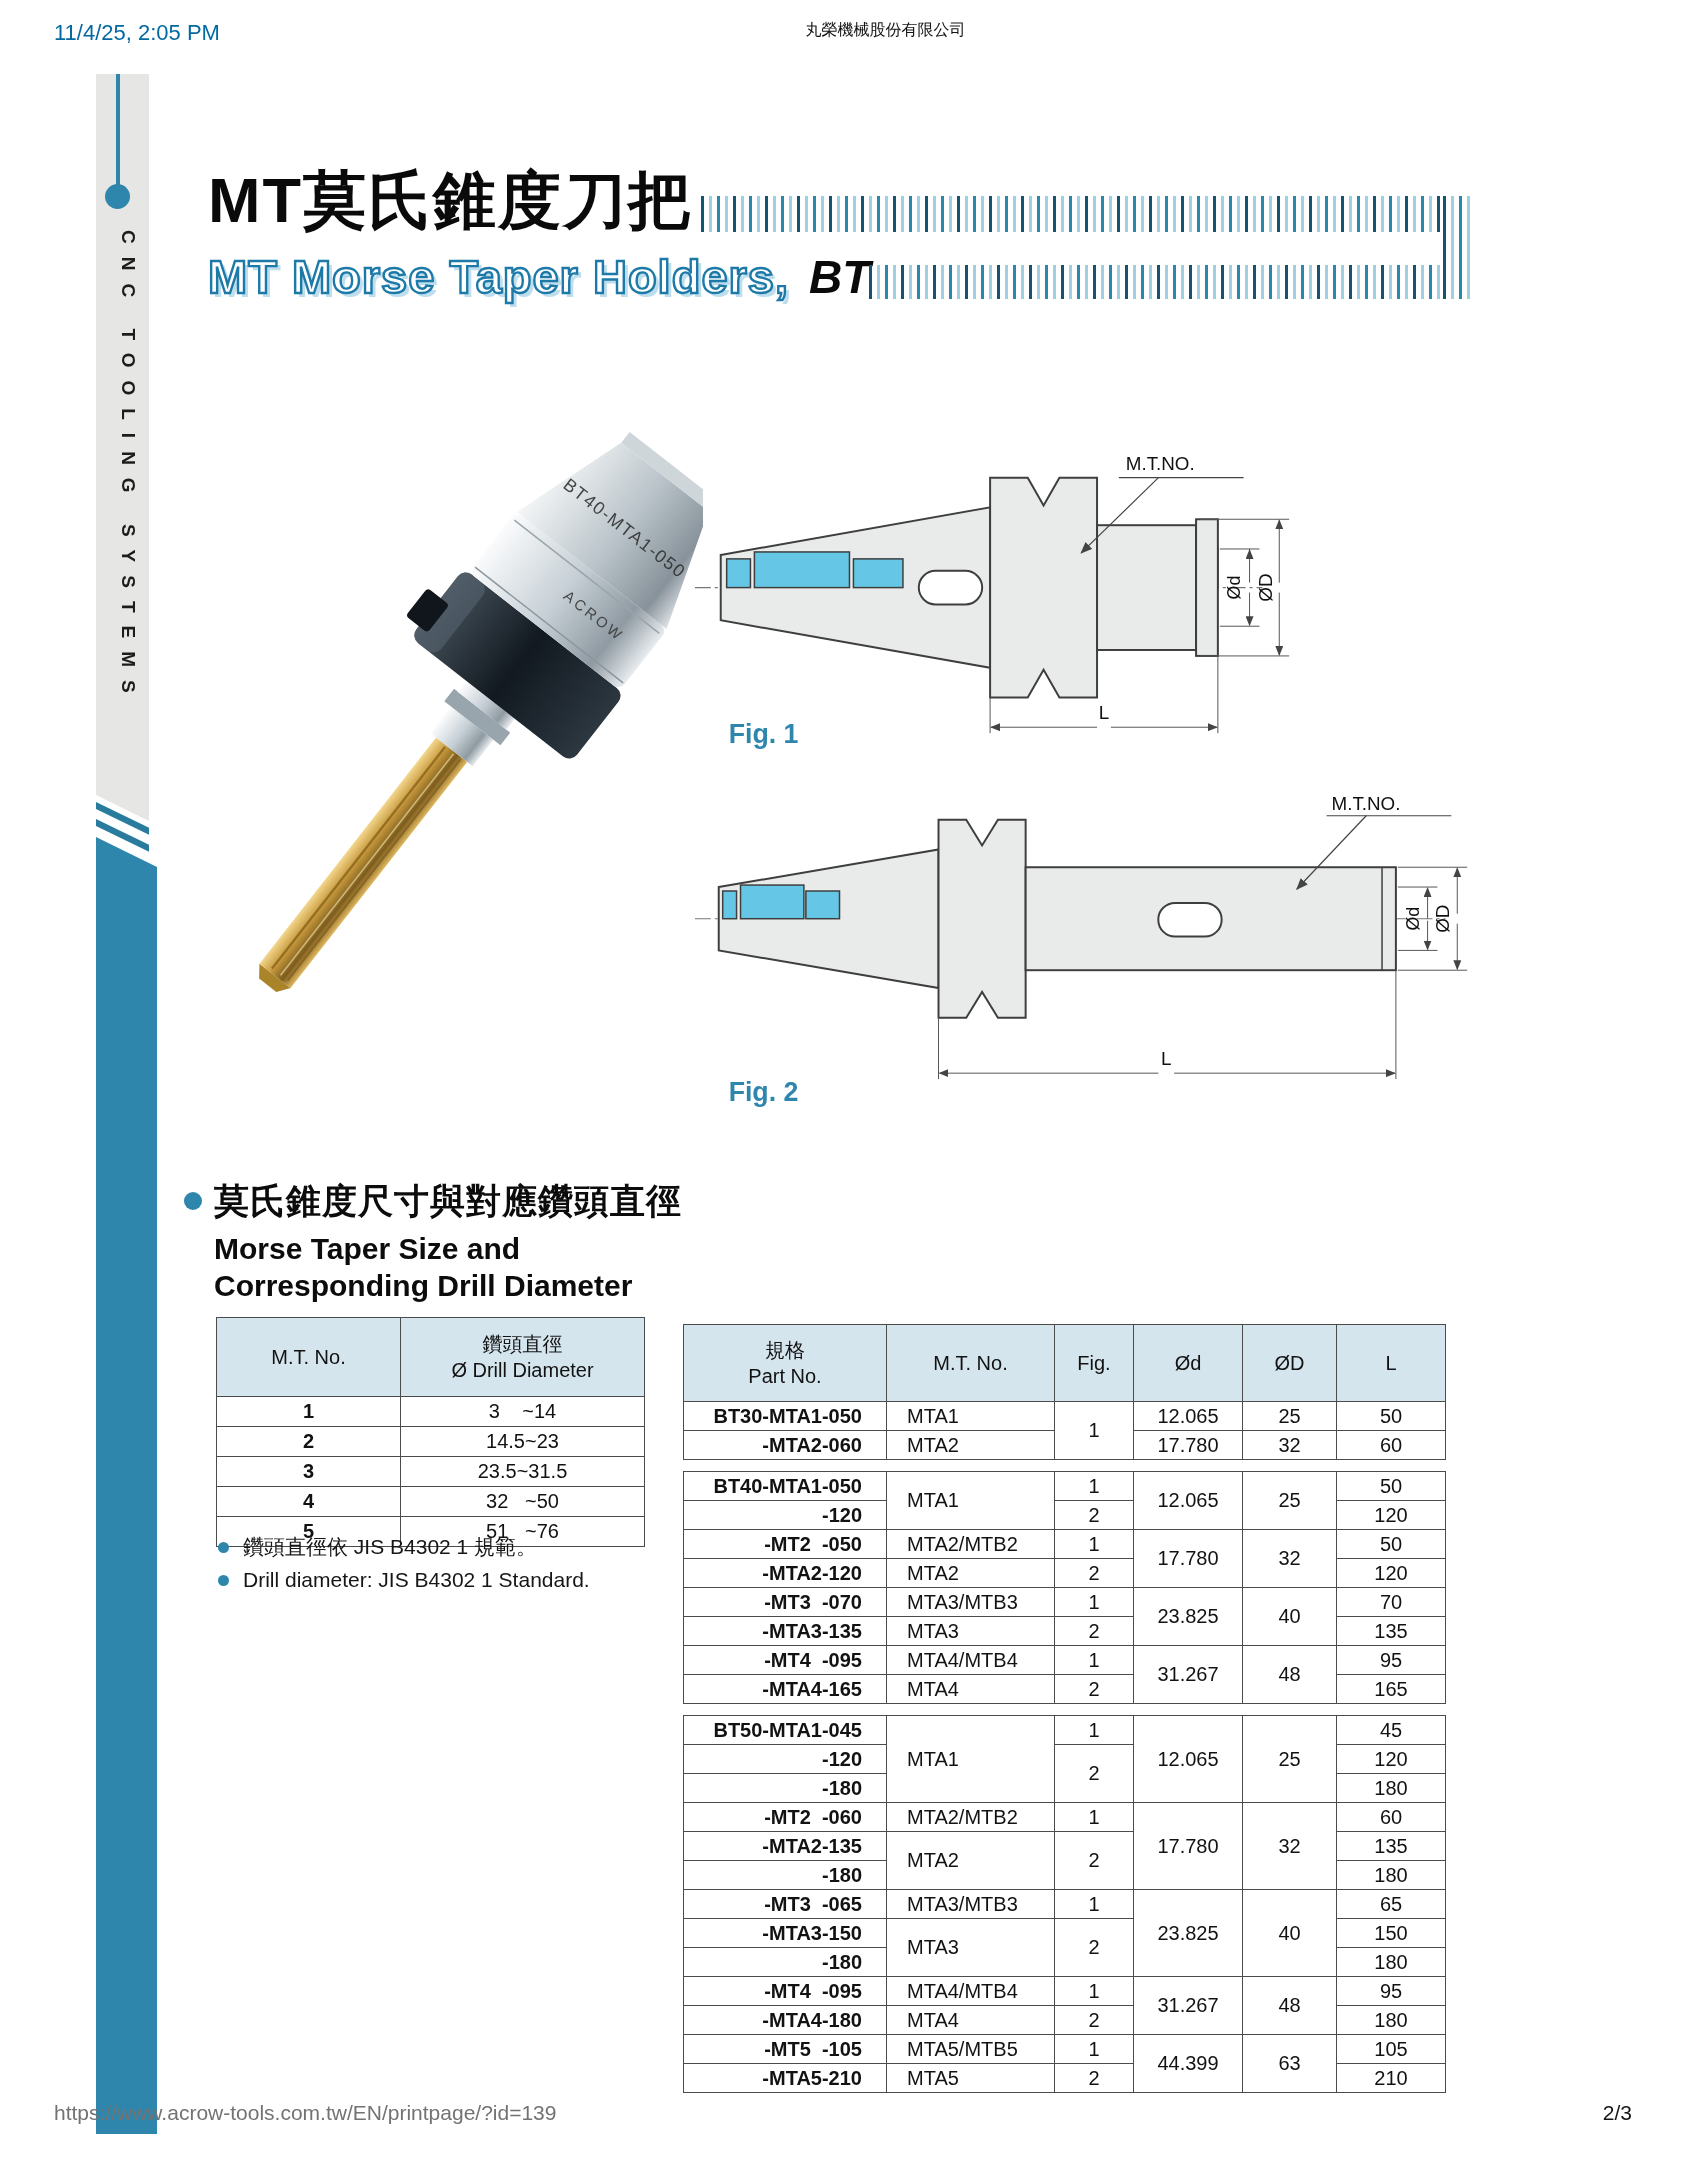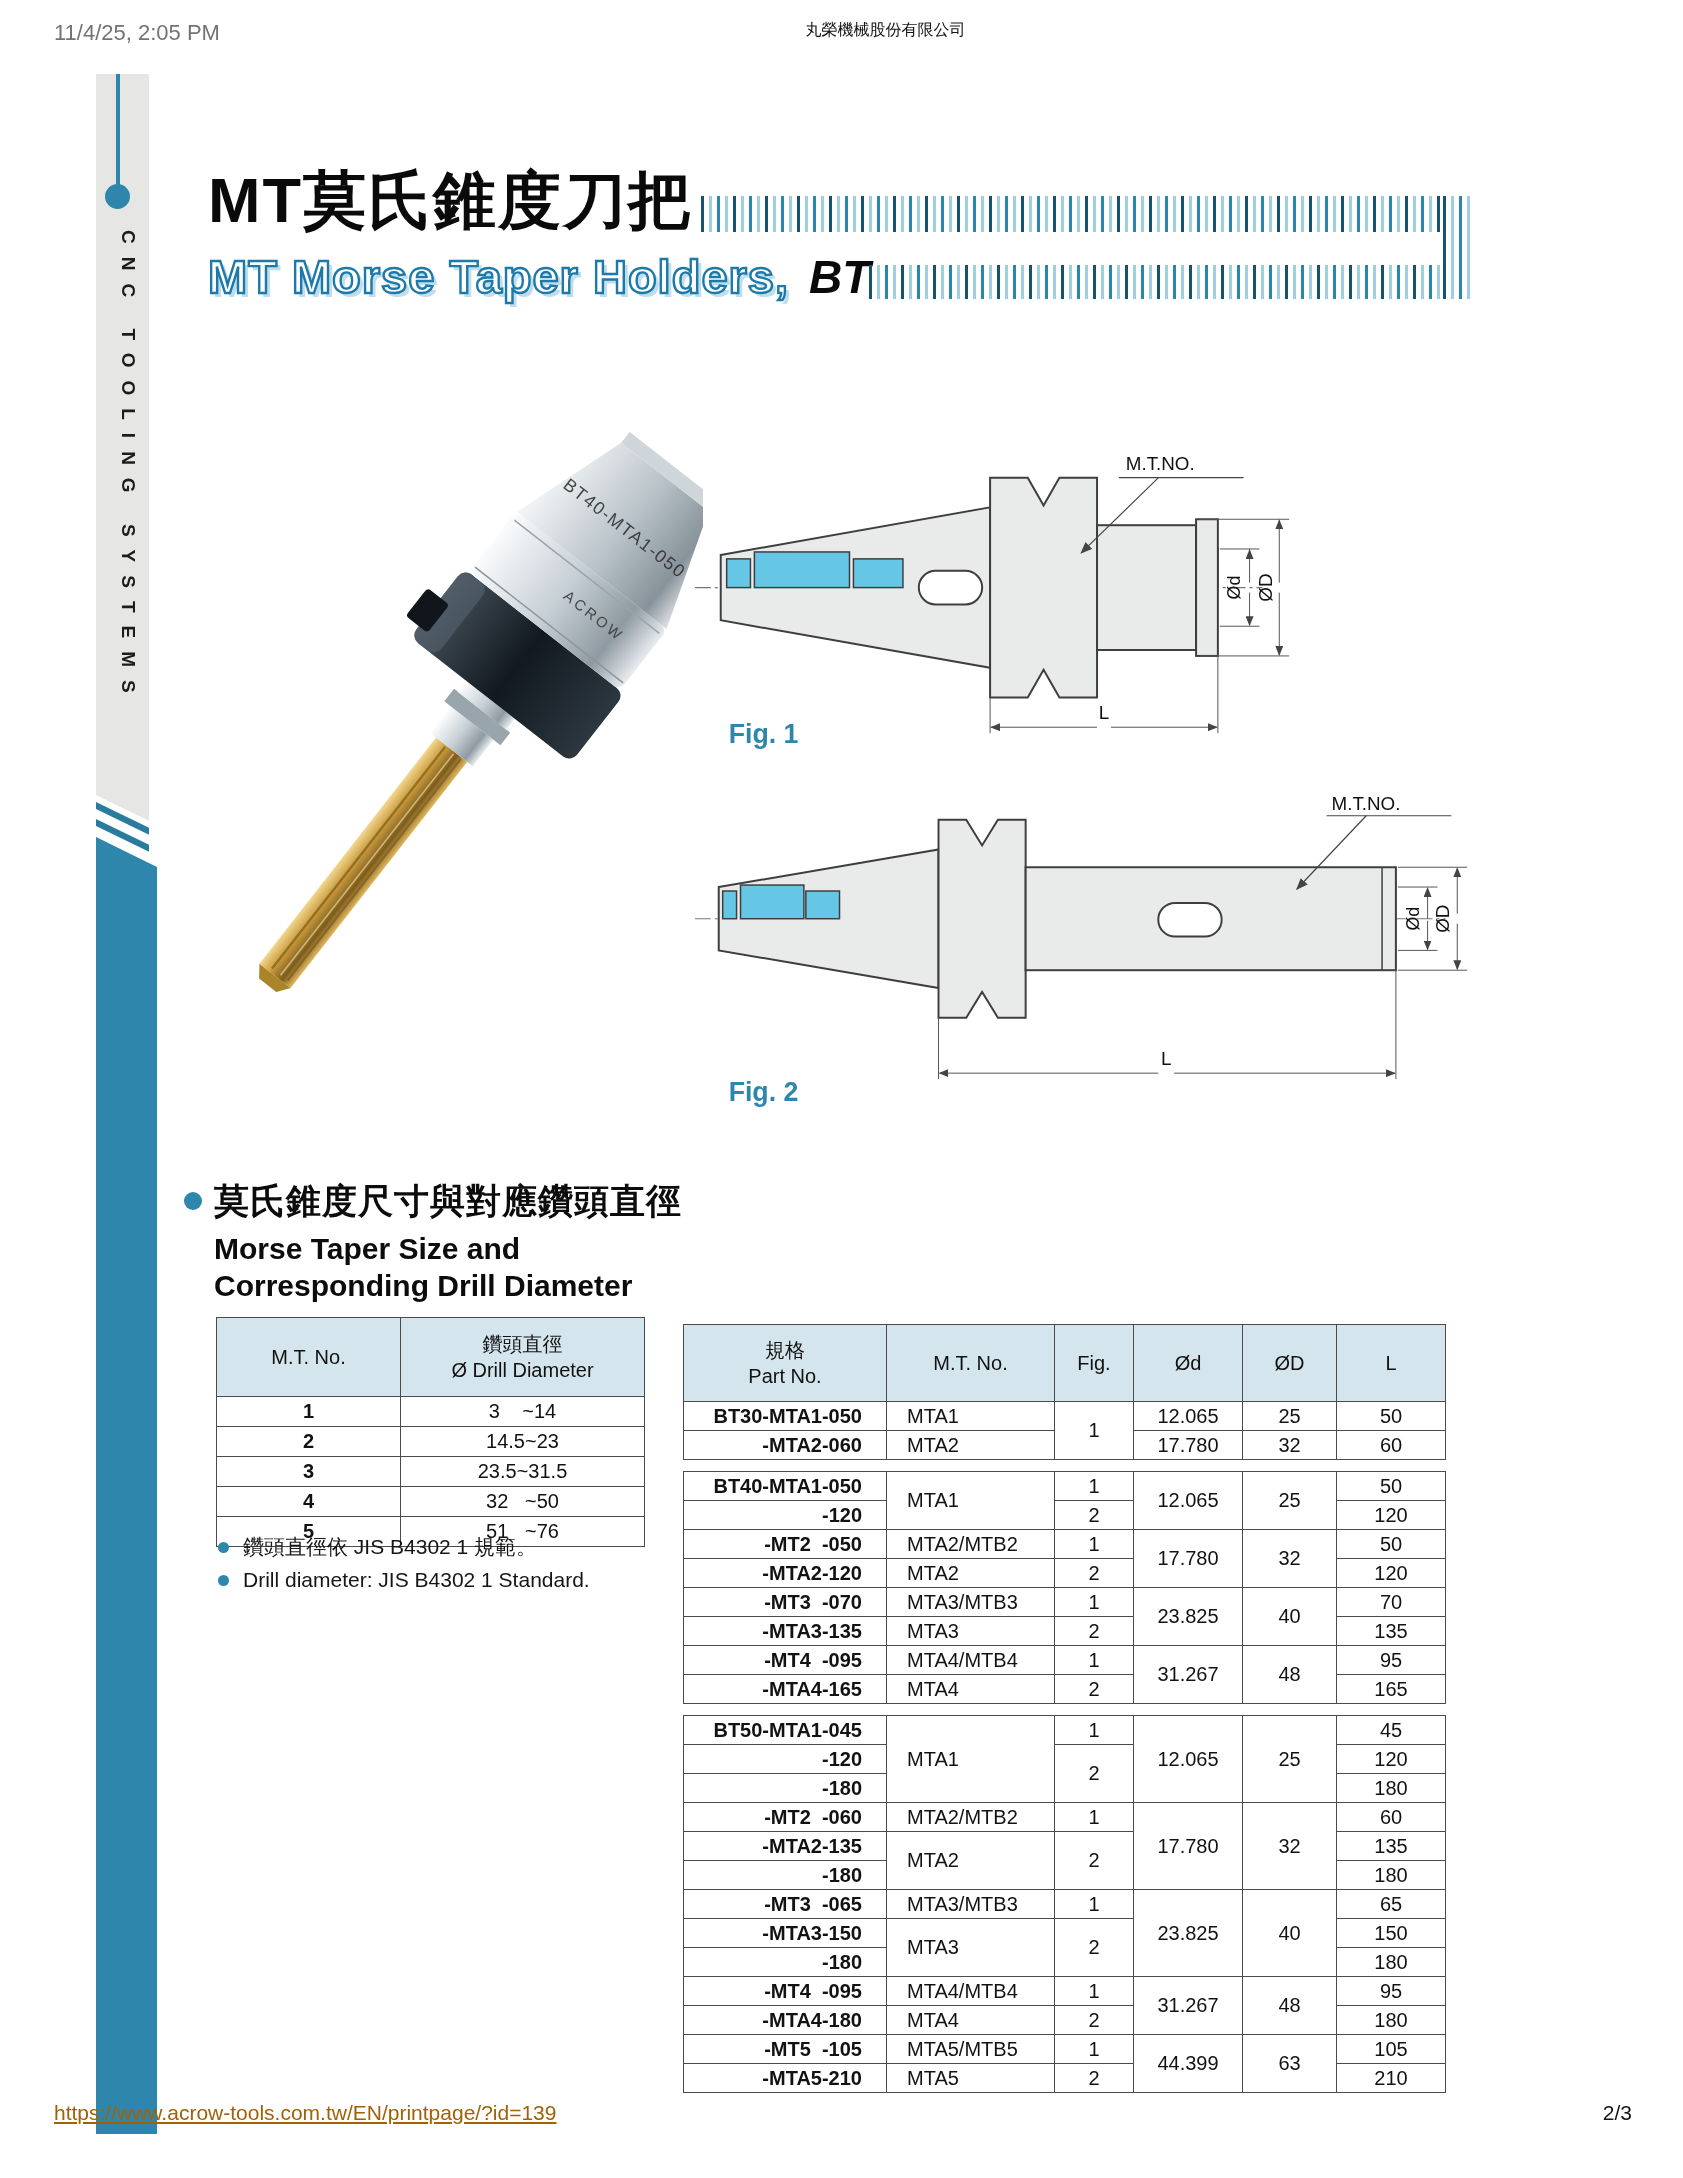--- a/index.html
+++ b/index.html
@@ -1,23 +1,23 @@
 <!DOCTYPE html>
 <html><head>
 <meta charset="utf-8">
 <style>
   * { margin:0; padding:0; box-sizing:border-box; }
   html,body { background:#fff; }
   body { font-family:"Liberation Sans", sans-serif; color:#111; }
   #page { position:relative; width:1683px; height:2178px; background:#fff; overflow:hidden; }
 
   
-  .hdr-time { position:absolute; left:54px; top:20px; font-size:22px; color:#737373; }
+  .hdr-time { position:absolute; left:54px; top:20px; font-size:22px; color:#0369a1; }
   .hdr-company { position:absolute; left:50%; transform:translateX(-50%); top:20px; font-size:16px; color:#141414;margin-left:44px; }
-  .ftr-url { position:absolute; left:54px; top:2101px; font-size:21px; color:#a16207;text-decoration:underline; }
+  .ftr-url { position:absolute; left:54px; top:2101px; font-size:21px; color:#737373; }
   .ftr-page { position:absolute; right:51px; top:2101px; font-size:21px; color:#141414; }
 
   
   .side-gray { position:absolute; left:96px; top:74px; width:53px; height:747px; background:#e6e6e5;
                clip-path:polygon(0 0,100% 0,100% 100%,0 calc(100% - 26px)); }
   .side-line { position:absolute; left:116px; top:74px; width:4px; height:111px; background:#2e86ad; }
   .side-dot  { position:absolute; left:105px; top:184px; width:25px; height:25px; border-radius:50%; background:#2e86ad; }
   .side-text { position:absolute; left:139px; top:230px; transform:rotate(90deg); transform-origin:top left;
                font-size:19px; font-weight:bold; letter-spacing:13px; color:#1c1c1c; white-space:nowrap; }
   .side-stripe { position:absolute; left:96px; width:53px; height:7px; background:#2a7c9e; transform:skewY(26deg); transform-origin:left; }

